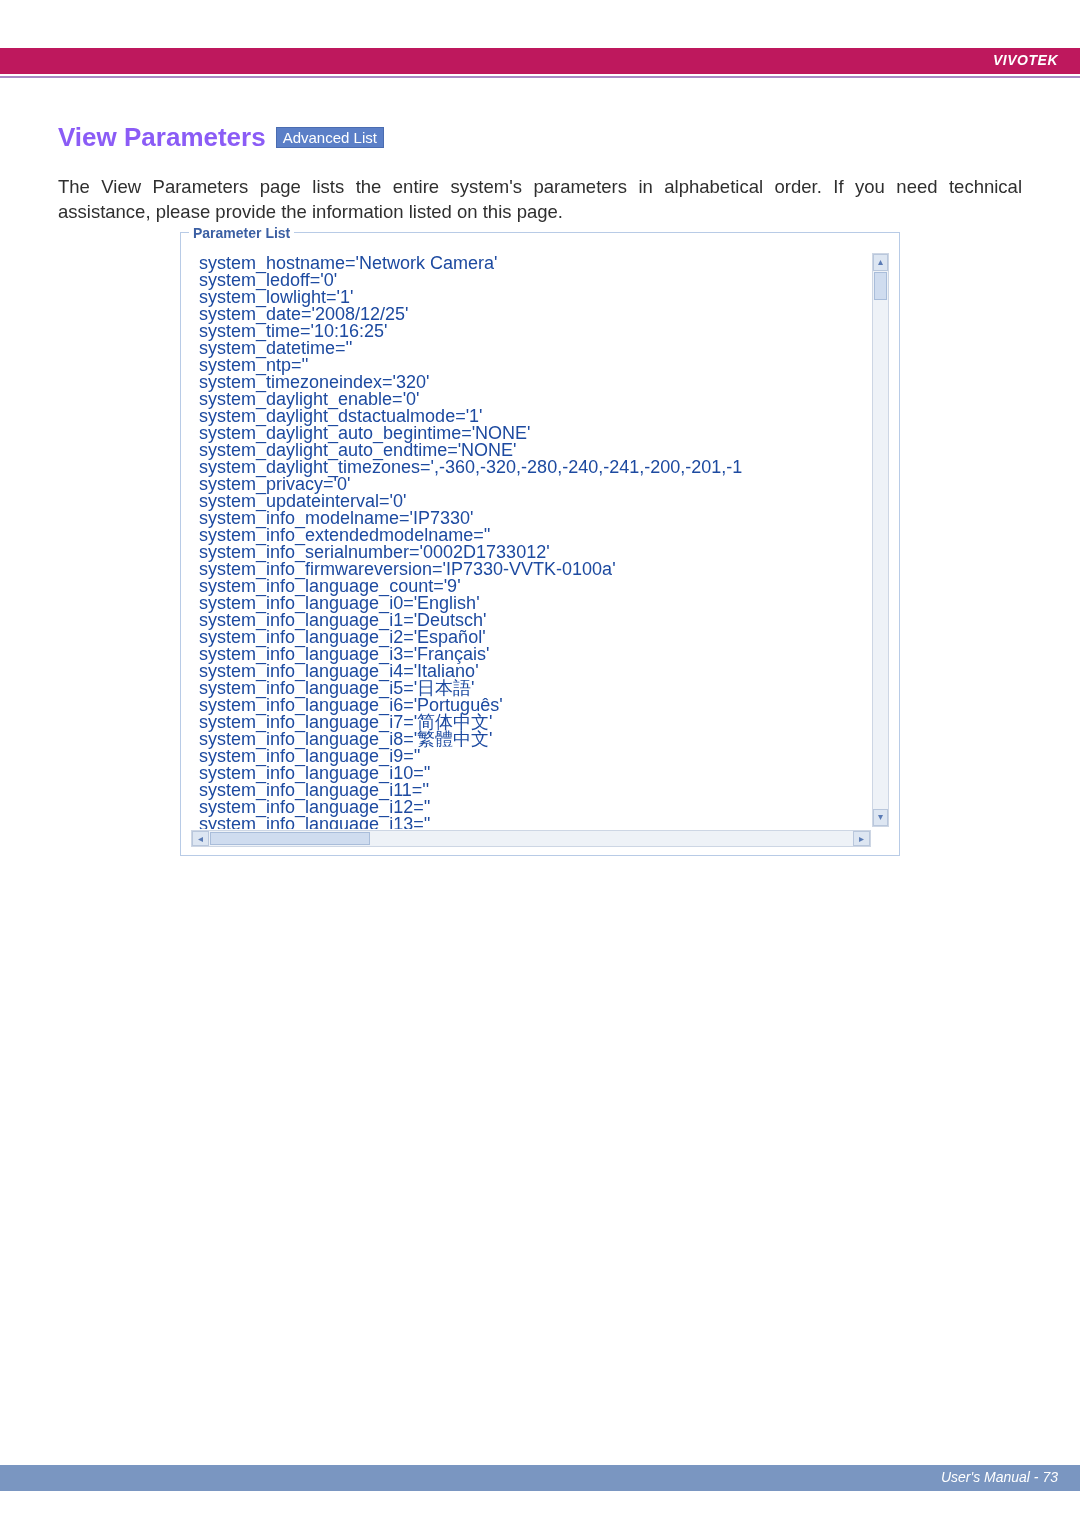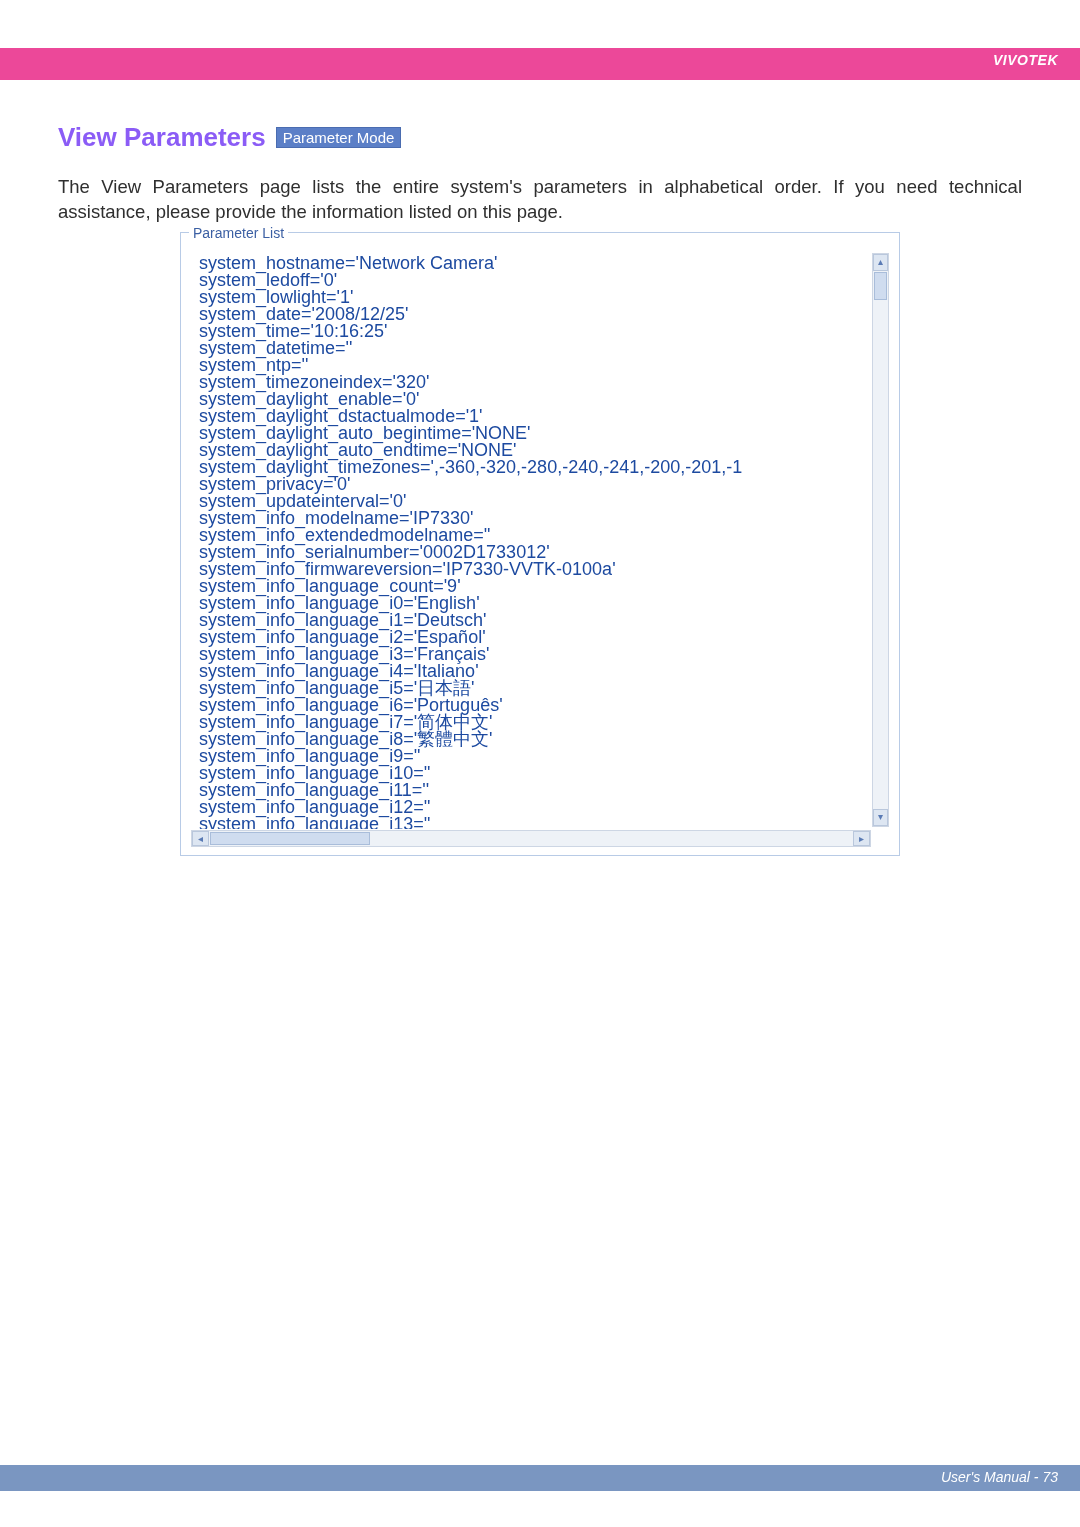--- a/index.html
+++ b/index.html
@@ -19,22 +19,22 @@
   .header-band {
     height: 78px;
     border-bottom: 2px solid #a989c5;
     position: relative;
   }
   .header-stripe {
     position: absolute;
     top: 48px;
     left: 0;
     right: 0;
-    height: 32px;
-    background: #ec4899;
+    height: 26px;
+    background: #be185d;
   }
   .header-stripe .brand-txt {
     position: absolute;
     right: 22px;
     top: 4px;
     color: #fff;
     font-style: italic;
     font-weight: bold;
     font-size: 14px;
     letter-spacing: 0.5px;
@@ -71,21 +71,21 @@
     width: 720px;
     position: relative;
   }
   fieldset.param {
     border: 1px solid #b8cbe6;
     padding: 10px 8px 6px 8px;
   }
   fieldset.param legend {
     color: #3b5fa3;
     font-size: 14px;
-    font-weight: normal;
+    font-weight: bold;
     padding: 0 4px;
   }
   .listbox {
     position: relative;
     border: 0;
     background: #fff;
     height: 598px;
   }
   .lines {
     font-family: Liberation Sans, sans-serif;
@@ -192,21 +192,21 @@
   <div class="header-band">
     <div class="header-stripe">
       <span class="brand-txt">VIVOTEK</span>
     </div>
   </div>
 
   <div class="content">
 
     <div class="title-row">
       <span class="page-title">View Parameters</span>
-      <span class="mode-badge">Parameter Mode</span>
+      <span class="mode-badge">Advanced List</span>
     </div>
 
     <p class="intro">The View Parameters page lists the entire system's parameters in alphabetical order. If you need technical assistance, please provide the information listed on this page.</p>
 
     <div class="panel-wrap">
       <fieldset class="param">
         <legend>Parameter List</legend>
         <div class="listbox">
           <div class="lines" id="param-lines">system_hostname='Network Camera'
 system_ledoff='0'

